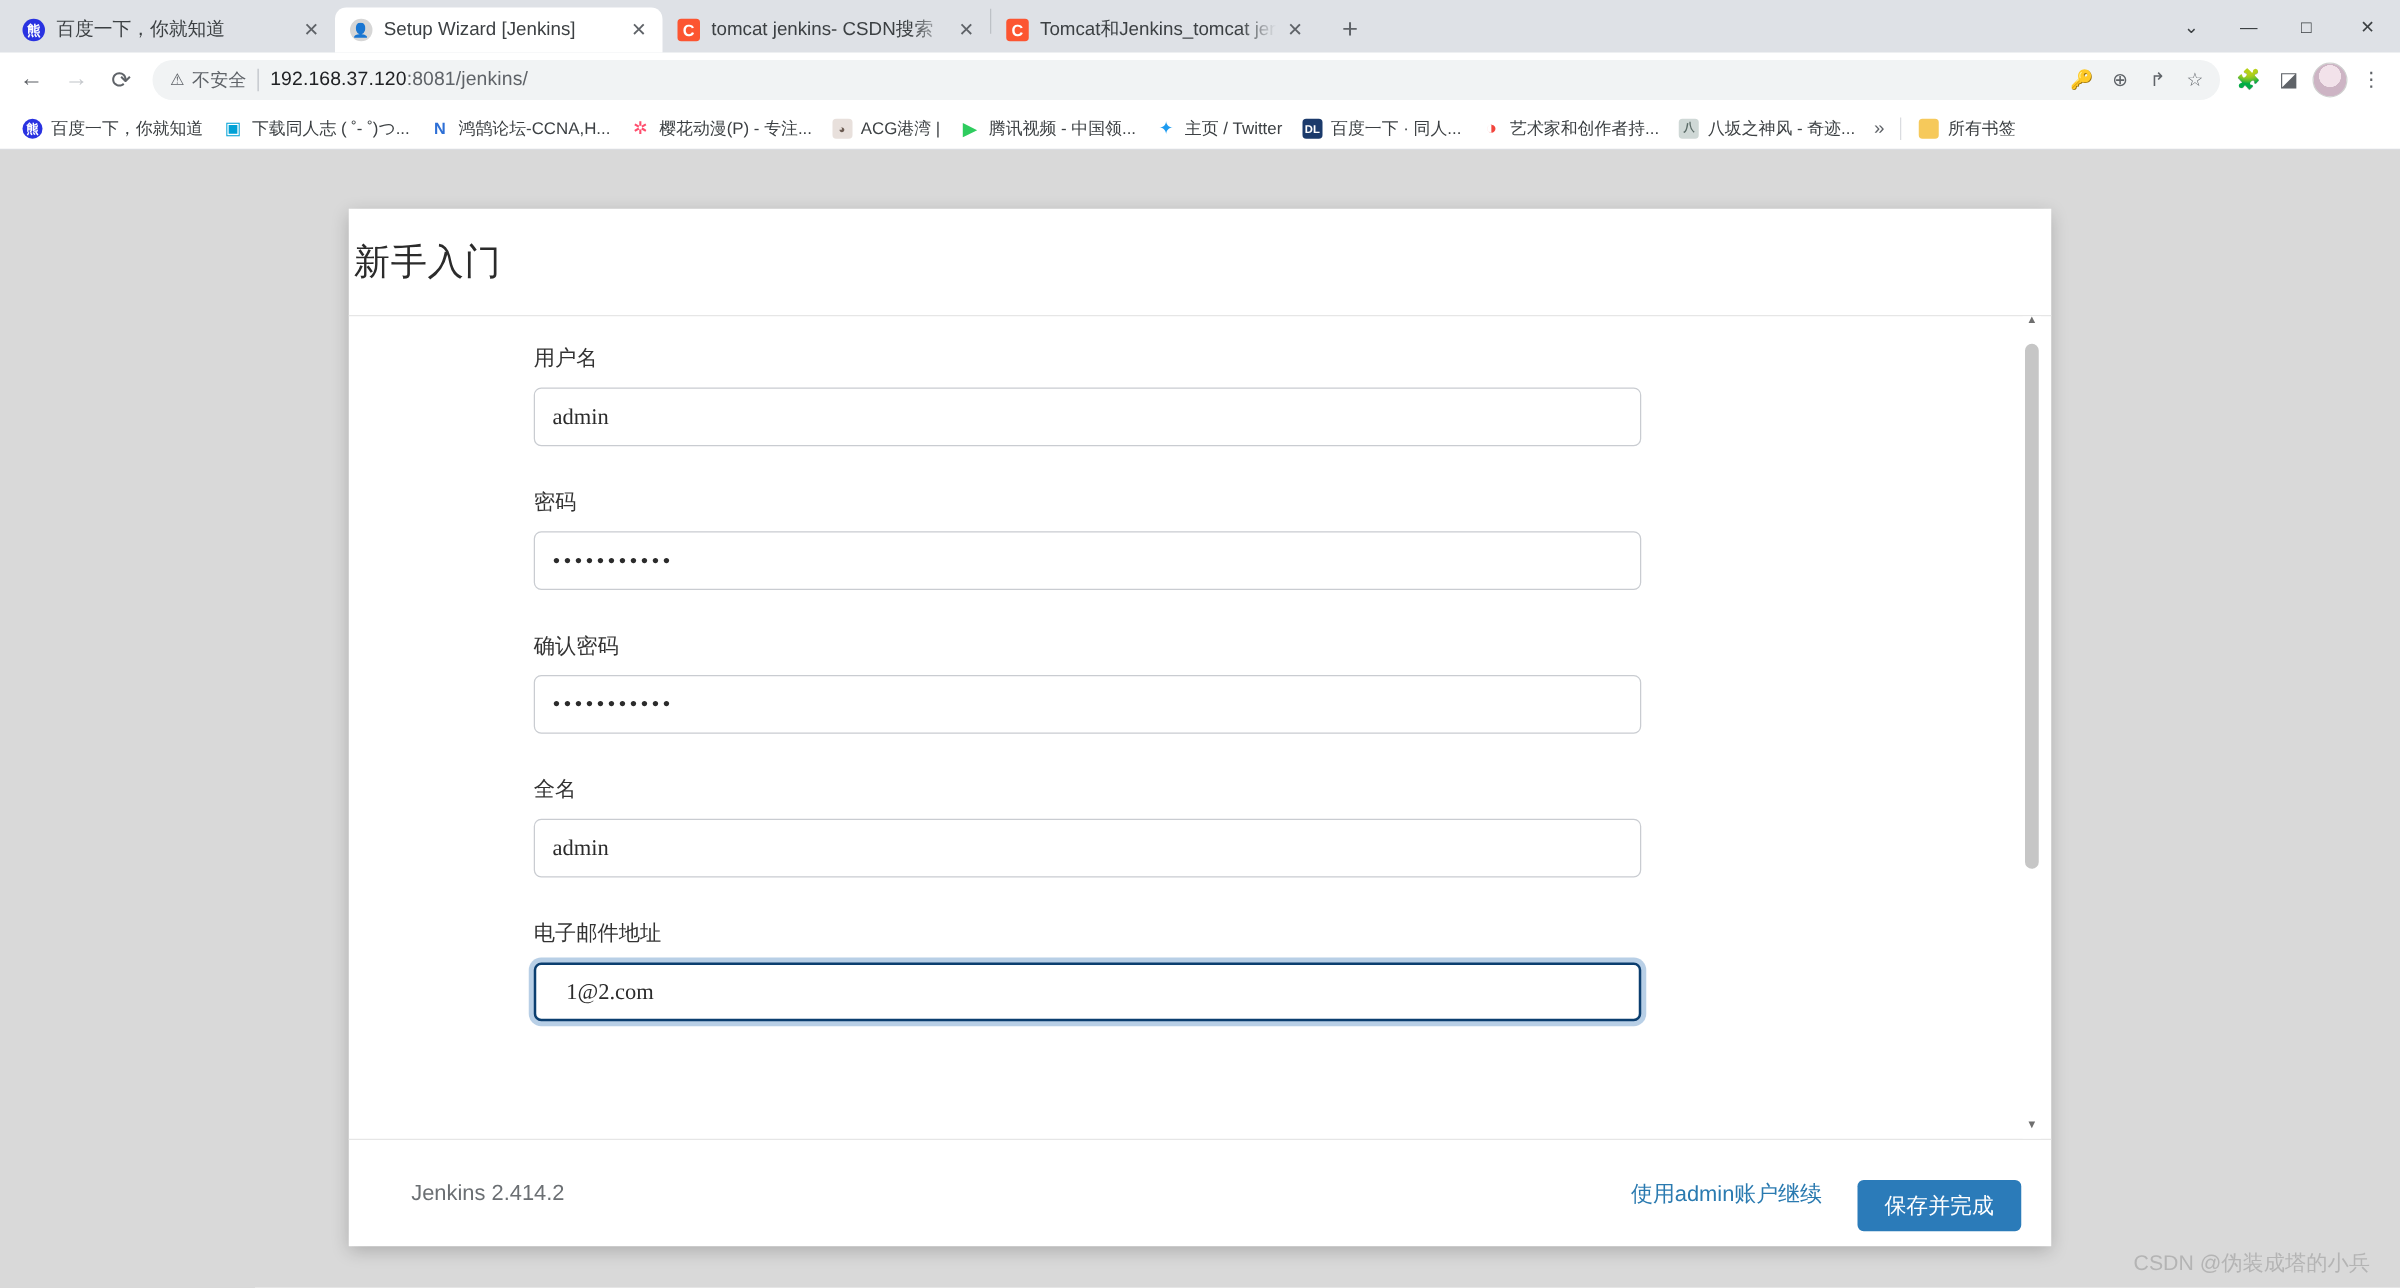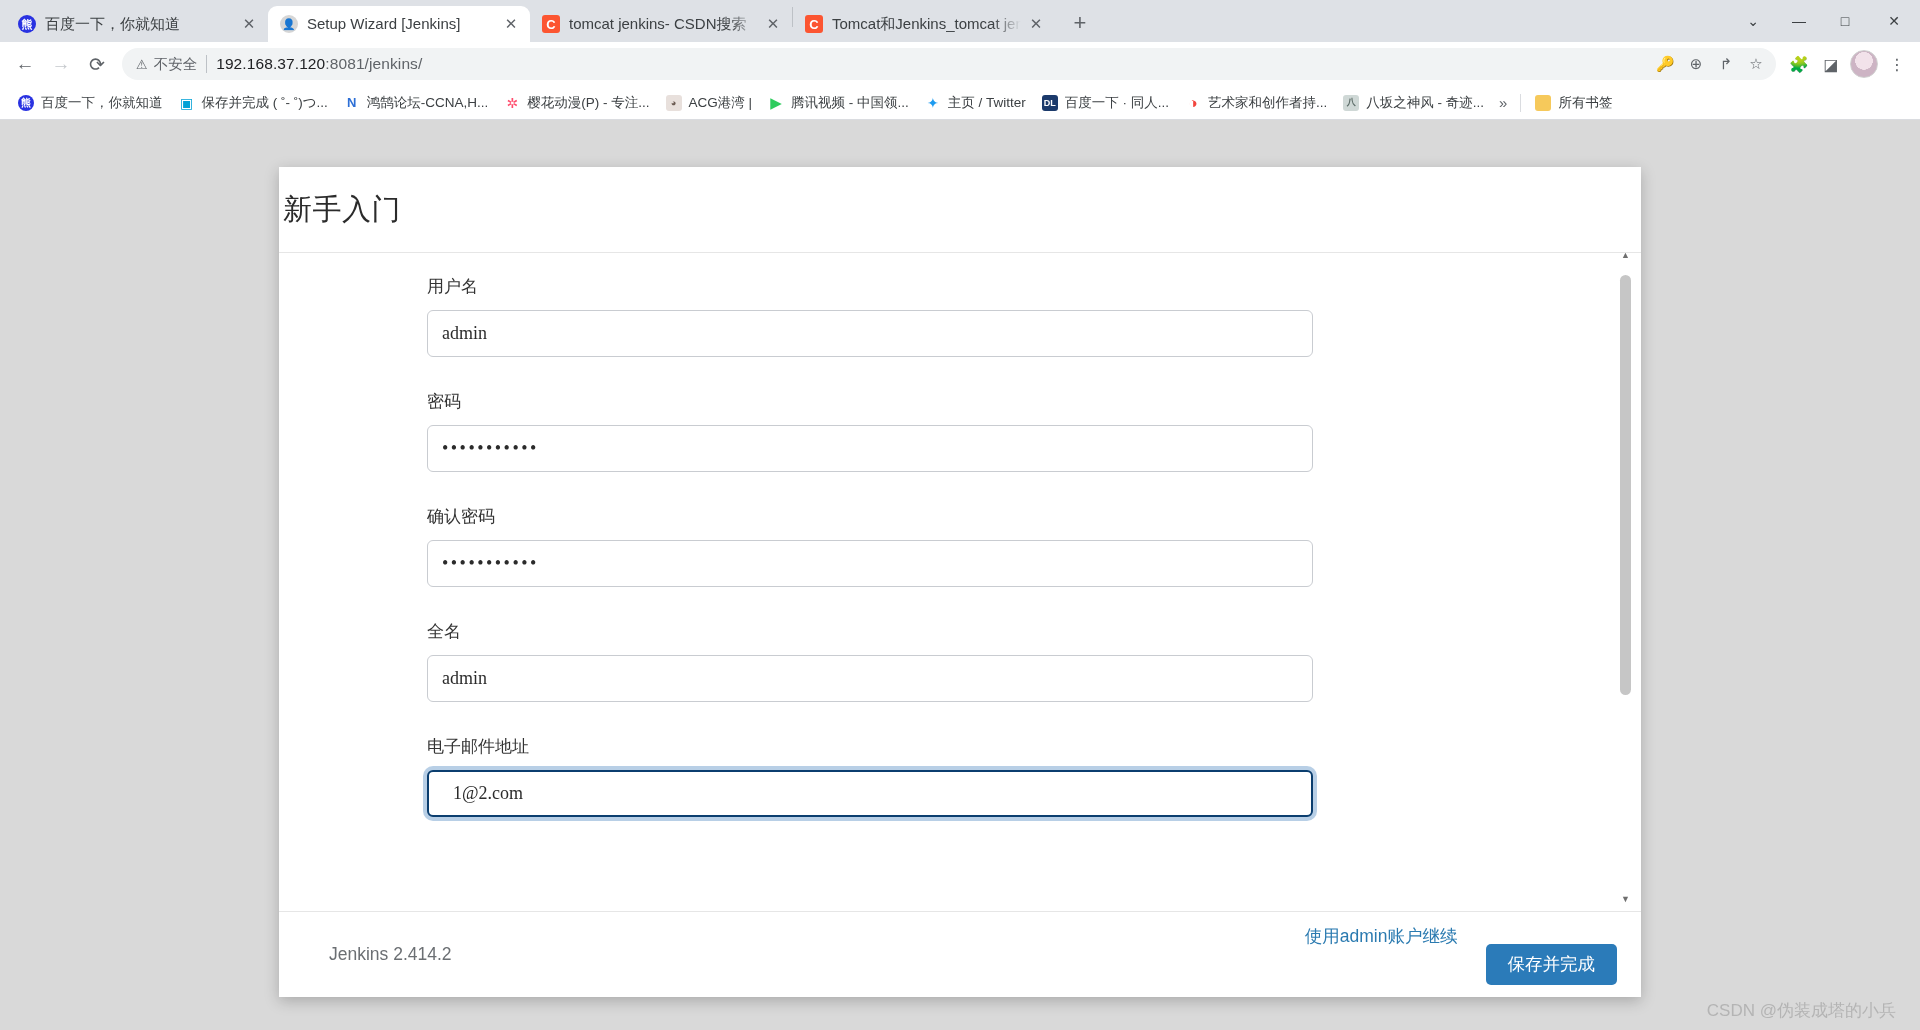--- a/index.html
+++ b/index.html
@@ -169,21 +169,21 @@
     align-items:center; justify-content:center; color:#6f6f6f; font-size:9px;
   }
   .vscroll .arrow.up { top:-6px; }
   .vscroll .arrow.down { bottom:4px; }
 
   .dlg-foot {
     height: 86px; flex:0 0 86px; border-top: 1px solid #e6e6e6;
     display:flex; align-items:center; padding: 0 24px 0 24px;
   }
   .version { font-size: 17.5px; color:#6b6f73; margin-left: 26px; }
-  .foot-right { margin-left:auto; display:flex; align-items:flex-start; gap: 28px; }
+  .foot-right { margin-left:auto; display:flex; align-items:center; gap: 28px; }
   .link-btn { font-size: 17.5px; color:#2a7ab0; }
   .primary-btn {
     background:#2b7bb9; color:#fff; font-size: 17.5px; border-radius: 5px;
     padding: 12px 22px; line-height: 1; margin-top: 20px;
   }
 
   .watermark {
     position:absolute; right: 24px; bottom: 8px;
     font-size: 17px; color:#b4b4b4;
   }
@@ -256,21 +256,21 @@
   </div>
 
   <div class="bookmarks">
 
     <div class="bm">
       <span class="bm-ico ic-baidu">熊</span>
       <span class="bm-label">百度一下，你就知道</span>
     </div>
     <div class="bm">
       <span class="bm-ico ic-bili">▣</span>
-      <span class="bm-label">保存并完成 ( ˚- ˚)つ...</span>
+      <span class="bm-label">下载同人志 ( ˚- ˚)つ...</span>
     </div>
     <div class="bm">
       <span class="bm-ico ic-hh">N</span>
       <span class="bm-label">鸿鹄论坛-CCNA,H...</span>
     </div>
     <div class="bm">
       <span class="bm-ico ic-sakura">✲</span>
       <span class="bm-label">樱花动漫(P) - 专注...</span>
     </div>
     <div class="bm">

